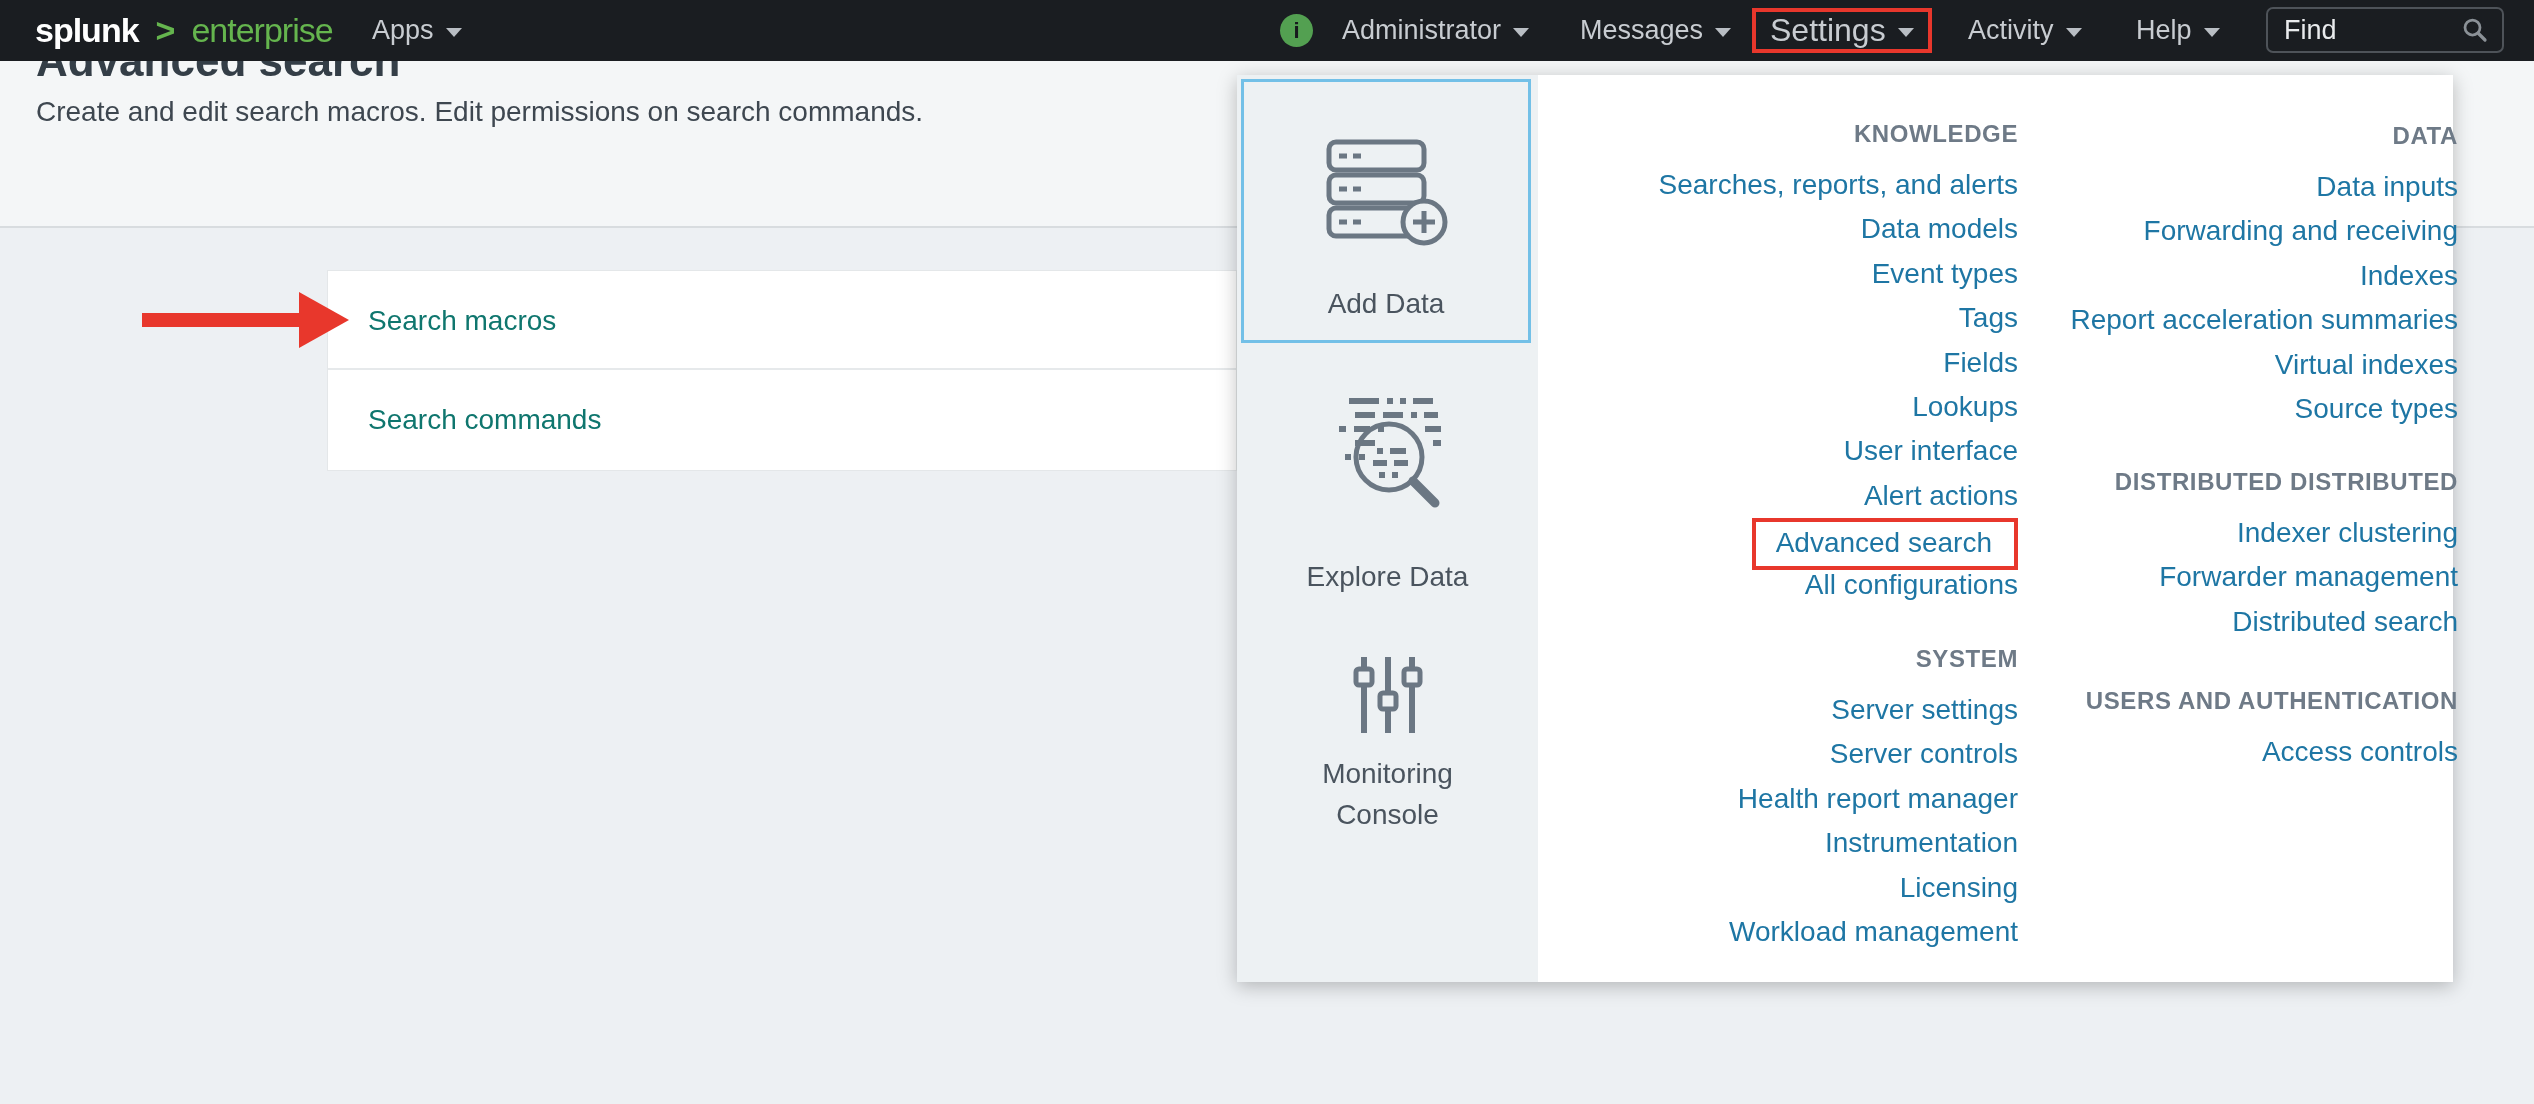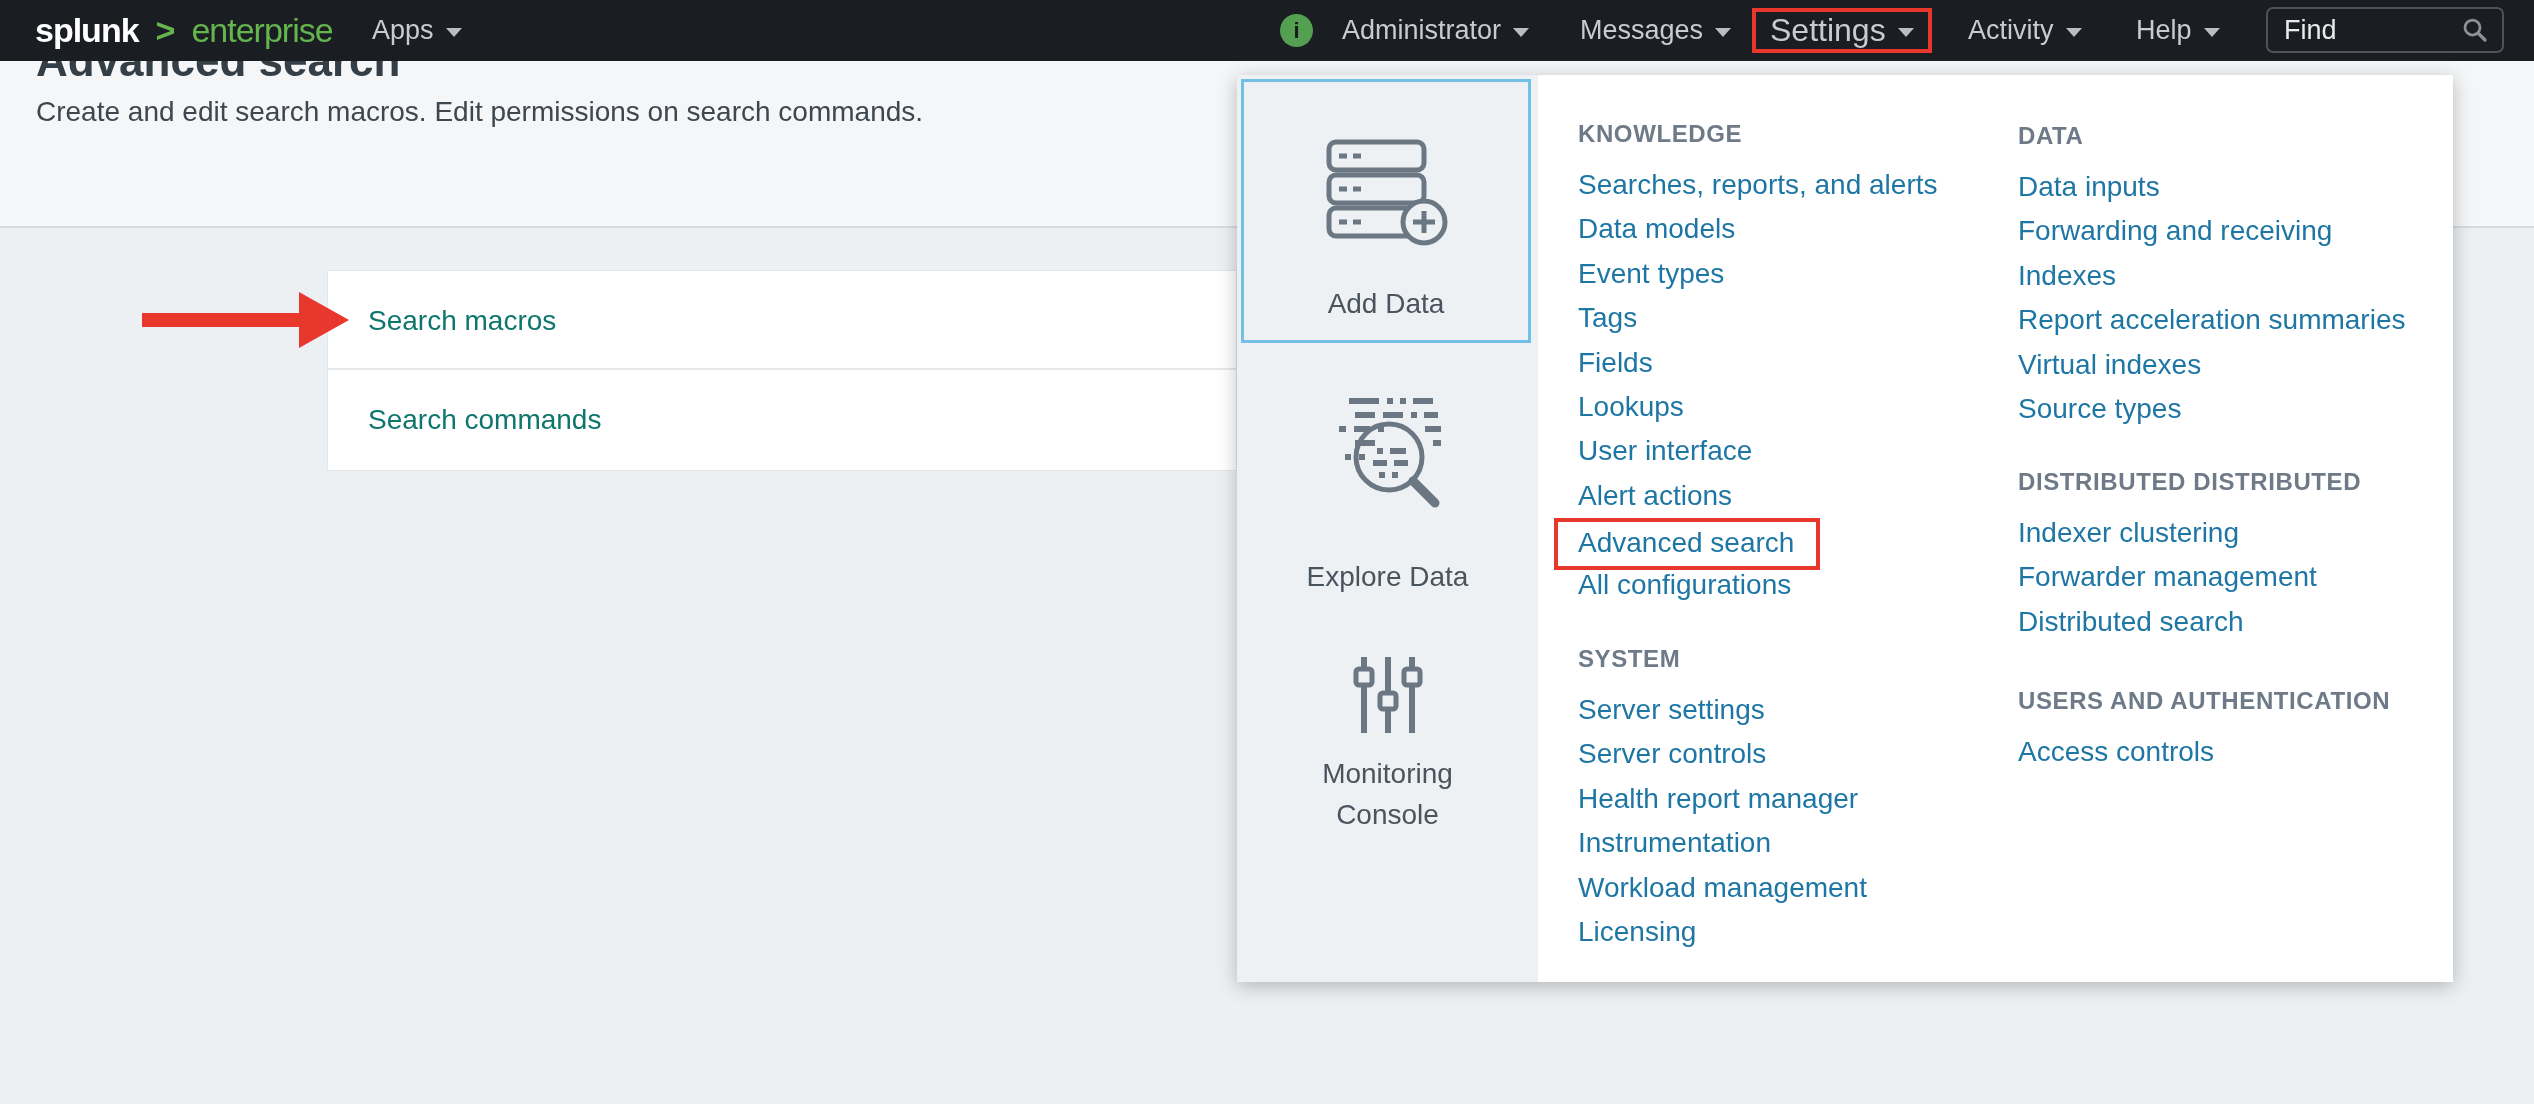--- a/index.html
+++ b/index.html
@@ -50,21 +50,21 @@
   .tile-selected { position:absolute; left:4px; top:4px; width:290px; height:264px; border:3px solid #73c0e7; }
   .tile-selected .tile-icon { position:absolute; left:0; top:55px; width:100%; display:flex; justify-content:center; }
   .tile-label { position:absolute; width:100%; text-align:center; font-size:28px; color:#4a545e; }
   .tile-selected .tile-label { top:206px; }
   .tile-block { position:absolute; left:0; width:301px; text-align:center; cursor:pointer; }
   .tile-explore { top:318px; }
   .tile-explore .tile-label { top:168px; }
   .tile-monitoring { top:578px; }
   .tile-monitoring .tile-label { top:100px; line-height:41px; left:50%; transform:translateX(-50%); width:190px; }
 
-  .menu-section { position:absolute; width:440px; }
+  .menu-section { position:absolute; width:440px;text-align:right; }
   .menu-section h3 { font-size:24px; font-weight:700; color:#6e7a87; letter-spacing:0.6px; line-height:30px; margin-bottom:14px; }
   .menu-row { height:44.4px; overflow:visible; }
   .menu-link { display:inline-block; line-height:44.4px; font-size:28px; color:#1e76a4; text-decoration:none; cursor:pointer; white-space:nowrap; }
   .menu-link.boxed { position:relative; z-index:2; line-height:normal; border:4px solid #e8372c; padding:5px 22px 7px 20px; margin-left:-24px; background:#ffffff; }
   .sec-knowledge { left:341px; top:44px; }
   .sec-system { left:341px; top:569px; }
   .sec-data { left:781px; top:46px; }
   .sec-distributed { left:781px; top:392px; }
   .sec-users { left:781px; top:611px; }
 </style>
@@ -217,23 +217,23 @@
     <div class="menu-links">
 
         <div class="menu-row"><a href="#" class="menu-link">Server settings</a></div>
 
         <div class="menu-row"><a href="#" class="menu-link">Server controls</a></div>
 
         <div class="menu-row"><a href="#" class="menu-link">Health report manager</a></div>
 
         <div class="menu-row"><a href="#" class="menu-link">Instrumentation</a></div>
 
+        <div class="menu-row"><a href="#" class="menu-link">Licensing</a></div>
+
         <div class="menu-row"><a href="#" class="menu-link">Workload management</a></div>
-
-        <div class="menu-row"><a href="#" class="menu-link">Licensing</a></div>
       </div>
   </section>
 
   <section class="menu-section sec-data">
     <h3>DATA</h3>
     <div class="menu-links">
 
         <div class="menu-row"><a href="#" class="menu-link">Data inputs</a></div>
 
         <div class="menu-row"><a href="#" class="menu-link">Forwarding and receiving</a></div>

